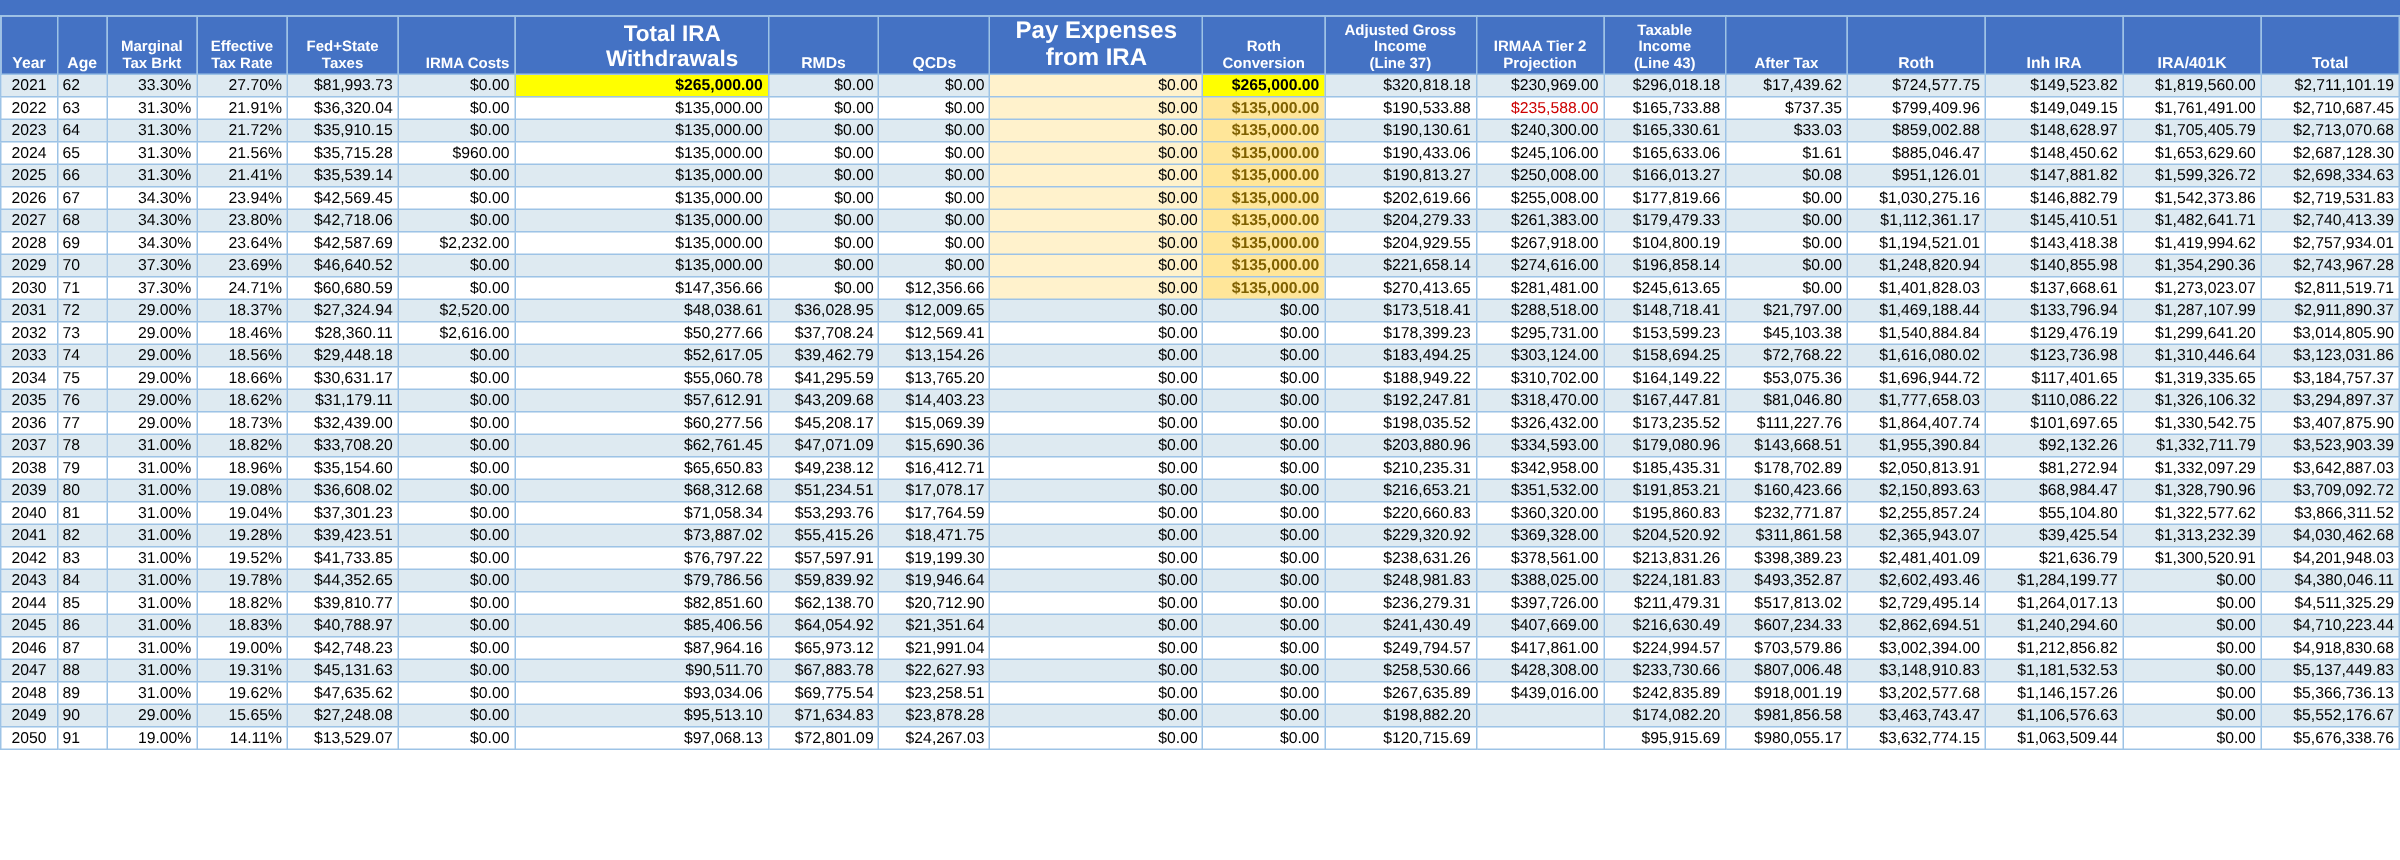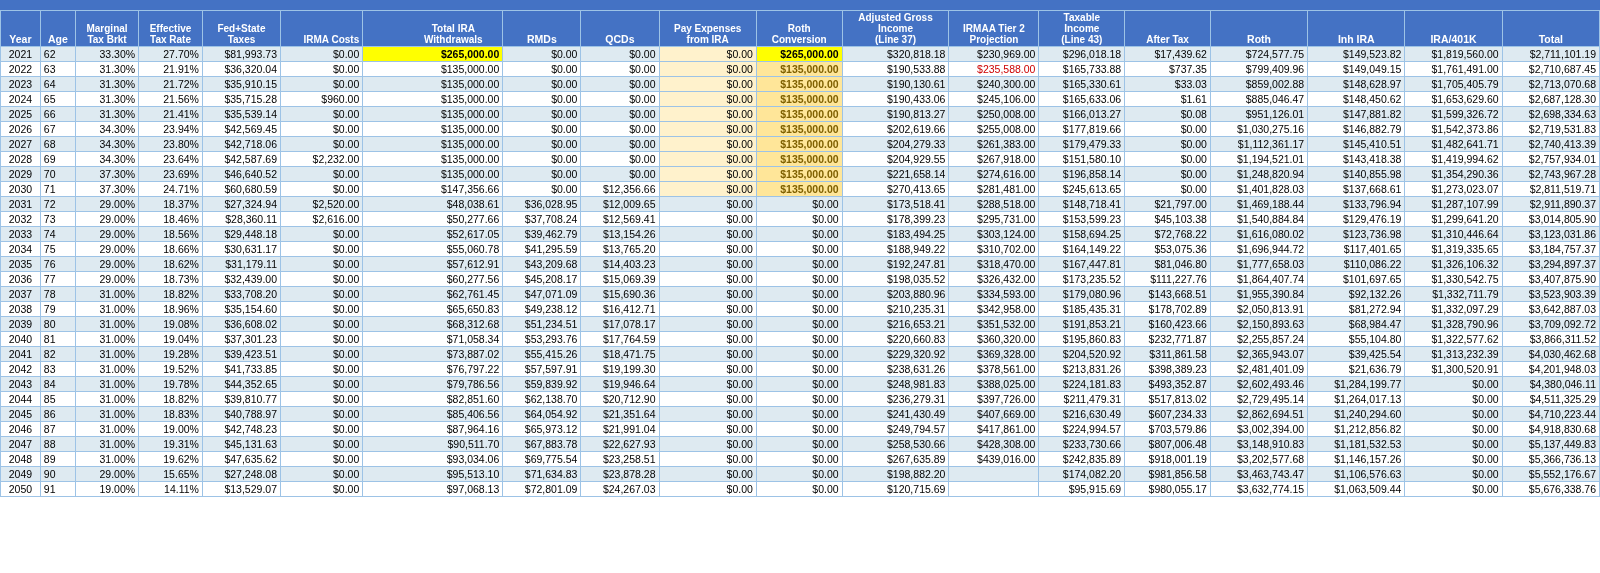--- a/index.html
+++ b/index.html
@@ -57,24 +57,24 @@
 
 <table>
   <thead>
     <tr>
       <th rowspan="2" style="vertical-align:bottom;text-align:center;">Year</th>
       <th rowspan="2" style="vertical-align:bottom;">Age</th>
       <th rowspan="2" style="vertical-align:bottom; font-size:10px;">Marginal<br>Tax Brkt</th>
       <th rowspan="2" style="vertical-align:bottom; font-size:10px;">Effective<br>Tax Rate</th>
       <th rowspan="2" style="vertical-align:bottom; font-size:10px;">Fed+State<br>Taxes</th>
       <th rowspan="2" style="vertical-align:bottom; font-size:10px;text-align:right;">IRMA Costs</th>
-      <th rowspan="2" style="vertical-align:bottom; font-size:10px;padding-left:44px;">Total IRA<br>Withdrawals</th>
+      <th rowspan="2" style="vertical-align:bottom; font-size:15px;padding-left:44px;">Total IRA<br>Withdrawals</th>
       <th rowspan="2" style="vertical-align:bottom;">RMDs</th>
       <th rowspan="2" style="vertical-align:bottom;">QCDs</th>
-      <th rowspan="2" style="vertical-align:bottom; font-size:10px;">Pay Expenses<br>from IRA</th>
+      <th rowspan="2" style="vertical-align:bottom; font-size:16px;">Pay Expenses<br>from IRA</th>
       <th rowspan="2" style="vertical-align:bottom; font-size:10px;">Roth<br>Conversion</th>
       <th rowspan="2" style="vertical-align:bottom; font-size:10px;">Adjusted Gross<br>Income<br>(Line 37)</th>
       <th rowspan="2" style="vertical-align:bottom; font-size:10px;">IRMAA Tier 2<br>Projection</th>
       <th rowspan="2" style="vertical-align:bottom; font-size:10px;">Taxable<br>Income<br>(Line 43)</th>
       <th rowspan="2" style="vertical-align:bottom; font-size:10px;">After Tax</th>
       <th rowspan="2" style="vertical-align:bottom;">Roth</th>
       <th rowspan="2" style="vertical-align:bottom;">Inh IRA</th>
       <th rowspan="2" style="vertical-align:bottom;">IRA/401K</th>
       <th rowspan="2" style="vertical-align:bottom;">Total</th>
     </tr>
@@ -234,21 +234,21 @@
         <td class="col-num">23.64%</td>
         <td class="col-num">$42,587.69</td>
         <td class="col-num">$2,232.00</td>
         <td class="col-num">$135,000.00</td>
         <td class="col-num">$0.00</td>
         <td class="col-num">$0.00</td>
         <td class="col-num pay-cell" style="background: rgb(255, 242, 204);">$0.00</td>
         <td class="col-num roth-cell" style="background: rgb(255, 230, 153); color: rgb(127, 96, 0); font-weight: bold;">$135,000.00</td>
         <td class="col-num">$204,929.55</td>
         <td class="col-num">$267,918.00</td>
-        <td class="col-num">$151,580.10</td>
+        <td class="col-num">$104,800.19</td>
         <td class="col-num">$0.00</td>
         <td class="col-num">$1,194,521.01</td>
         <td class="col-num">$143,418.38</td>
         <td class="col-num">$1,419,994.62</td>
         <td class="col-num">$2,757,934.01</td>
       </tr>
       <tr>
         <td class="col-year">2029</td>
         <td class="col-age">70</td>
         <td class="col-num">37.30%</td>

